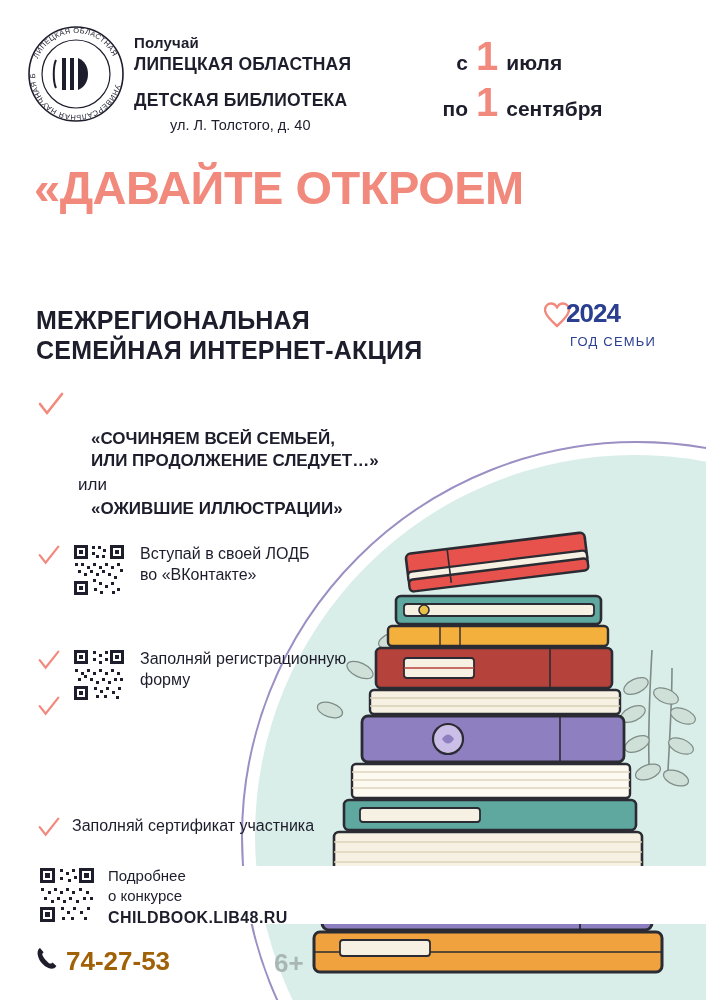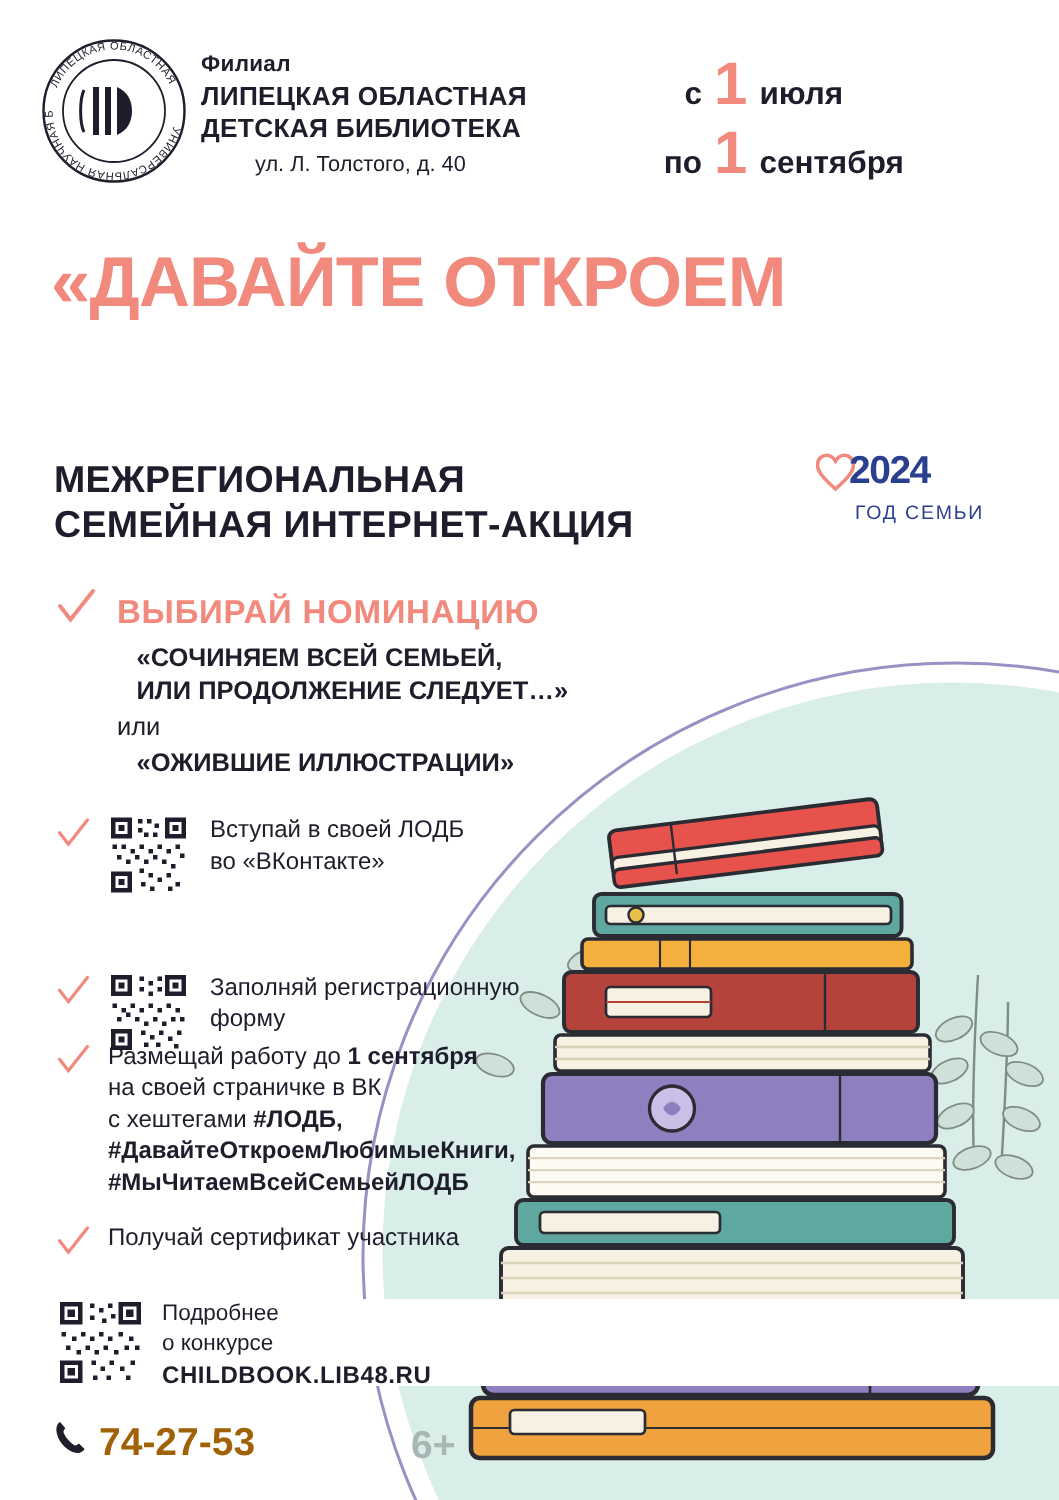--- a/index.html
+++ b/index.html
@@ -323,23 +323,23 @@
         <text font-family="Liberation Sans, sans-serif" font-size="7.4" fill="#1d1d2c" letter-spacing="0.4">
           <textPath href="#arcTop" startOffset="12%">ЛИПЕЦКАЯ ОБЛАСТНАЯ</textPath>
         </text>
         <text font-family="Liberation Sans, sans-serif" font-size="7.4" fill="#1d1d2c" letter-spacing="0.4">
           <textPath href="#arcBot" startOffset="8%">УНИВЕРСАЛЬНАЯ НАУЧНАЯ БИБЛИОТЕКА</textPath>
         </text>
       </svg>
     </div>
 
     <div class="org-block">
-      <div class="org-filial">Филиал</div>
+      <div class="org-filial">Получай</div>
       <div class="org-name">ЛИПЕЦКАЯ ОБЛАСТНАЯ</div>
-      <div class="org-name" style="margin-top:0">ДЕТСКАЯ БИБЛИОТЕКА</div>
+      <div class="org-name" style="margin-top:15px">ДЕТСКАЯ БИБЛИОТЕКА</div>
       <div class="org-addr">ул. Л. Толстого, д. 40</div>
     </div>
 
     <div class="dates">
       <div class="date-row">
         <span class="date-prep">с</span>
         <span class="date-num">1</span>
         <span class="date-month">июля</span>
       </div>
       <div class="date-row">
@@ -367,21 +367,20 @@
     </div>
     <div class="year">2024</div>
     <div class="year-sub">ГОД СЕМЬИ</div>
   </div>
 
   <div class="nom-check">
     <svg width="26" height="26" viewBox="0 0 26 26">
       <path d="M2 12 L9 21 L24 2" fill="none" stroke="#f2897d" stroke-width="2.6" stroke-linecap="round"></path>
     </svg>
   </div>
-  <div class="nom-head">ВЫБИРАЙ  НОМИНАЦИЮ</div>
 
   <div class="nom-body">
     <div class="b">«СОЧИНЯЕМ ВСЕЙ СЕМЬЕЙ,</div>
     <div class="b">ИЛИ ПРОДОЛЖЕНИЕ СЛЕДУЕТ…»</div>
     <div class="or">или</div>
     <div class="b">«ОЖИВШИЕ ИЛЛЮСТРАЦИИ»</div>
   </div>
 
   <div class="step step1">
     <span class="chk">
@@ -498,36 +497,29 @@
       <span>форму</span>
     </span>
   </div>
 
   <div class="step step3">
     <span class="chk">
       <svg width="22" height="22" viewBox="0 0 26 26">
         <path d="M2 12 L9 21 L24 2" fill="none" stroke="#f2897d" stroke-width="2.6" stroke-linecap="round"></path>
       </svg>
     </span>
-    <span class="step-text">
-      <span>Размещай работу до </span><b>1 сентября</b><br>
-      <span>на своей страничке в ВК</span><br>
-      <span>с хештегами </span><b>#ЛОДБ,</b><br>
-      <b>#ДавайтеОткроемЛюбимыеКниги,</b><br>
-      <b>#МыЧитаемВсейСемьейЛОДБ</b>
-    </span>
   </div>
 
   <div class="step step4">
     <span class="chk">
       <svg width="22" height="22" viewBox="0 0 26 26">
         <path d="M2 12 L9 21 L24 2" fill="none" stroke="#f2897d" stroke-width="2.6" stroke-linecap="round"></path>
       </svg>
     </span>
-    <span class="step-text">Получай сертификат участника</span>
+    <span class="step-text">Заполняй сертификат участника</span>
   </div>
 
   <div class="footer-qr qrbox">
     <svg width="58" height="58" viewBox="0 0 58 58">
       <rect width="58" height="58" fill="#ffffff"></rect>
       <g fill="#1d1d2c">
         <rect x="2" y="2" width="15" height="15"></rect>
           <rect x="5" y="5" width="9" height="9" fill="#ffffff"></rect>
           <rect x="7" y="7" width="5" height="5"></rect>
         <rect x="41" y="2" width="15" height="15"></rect>

